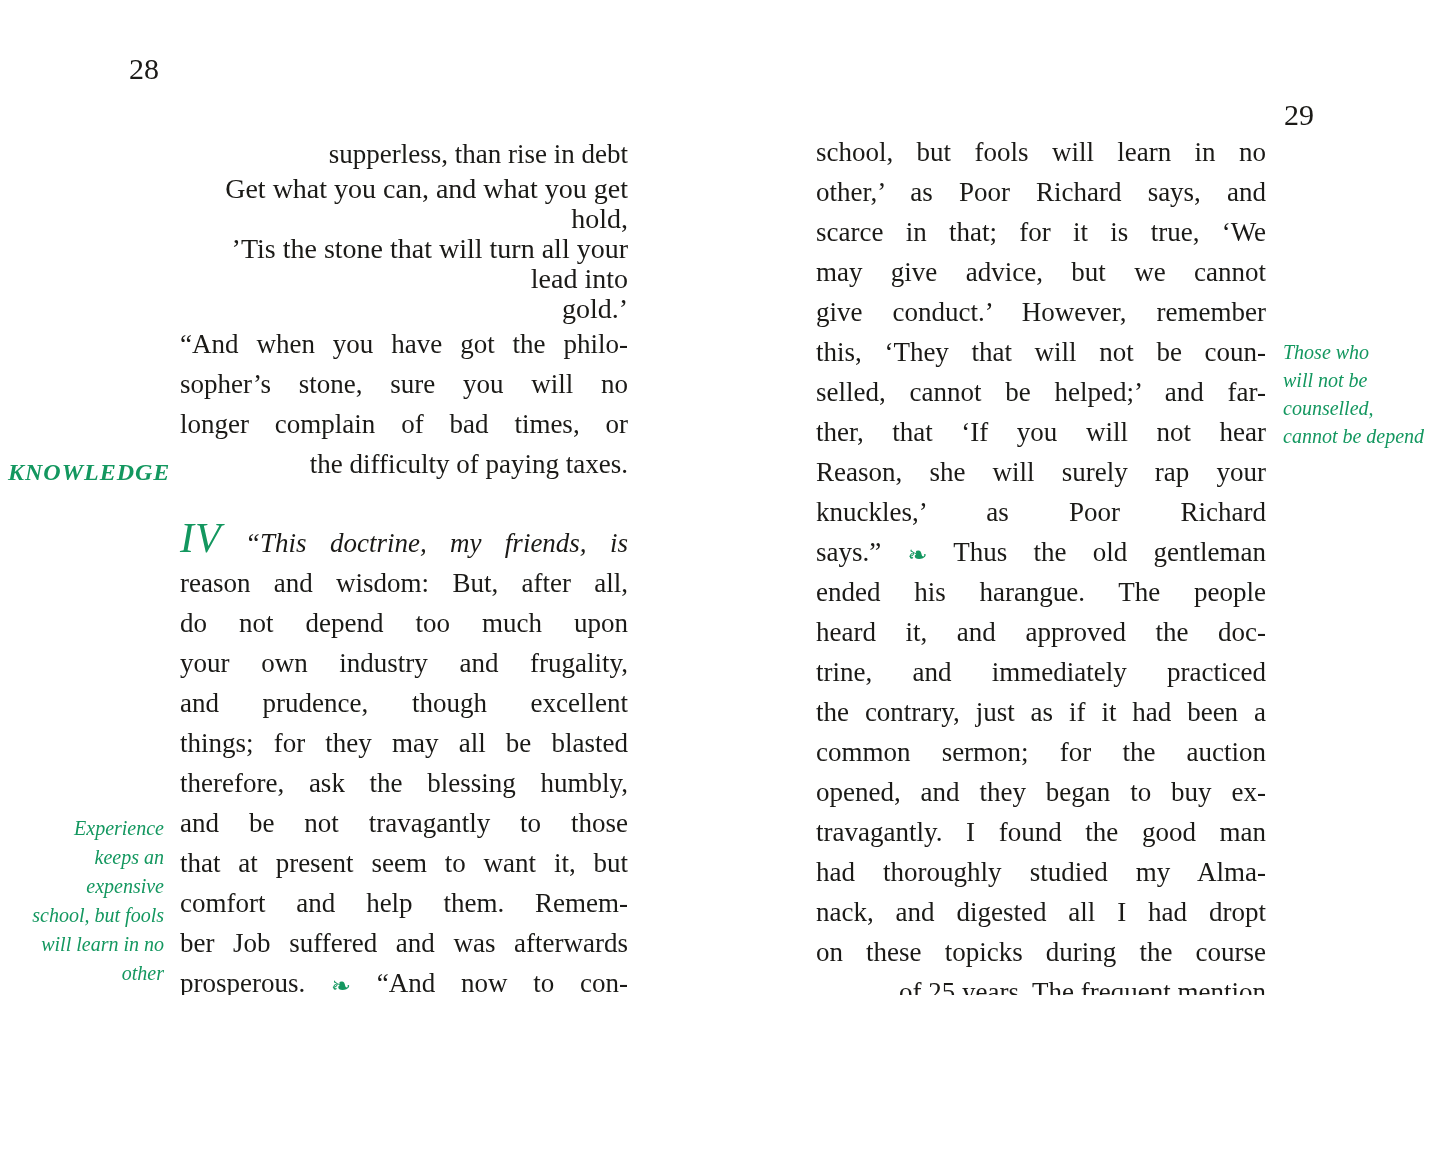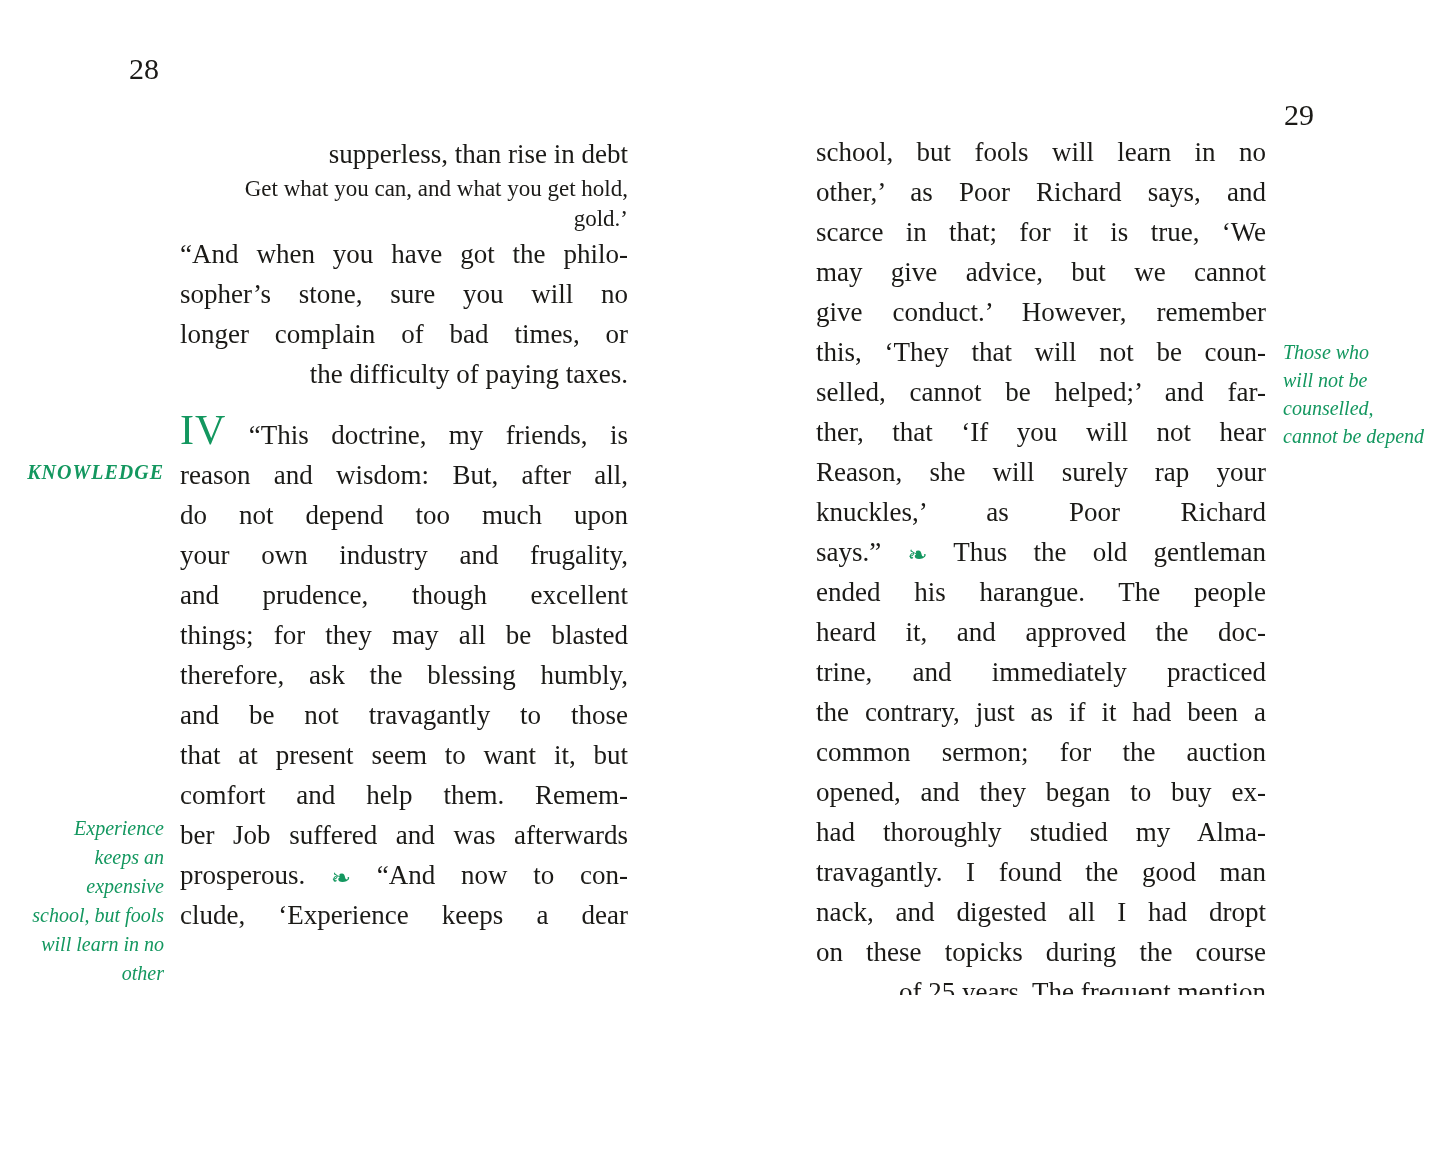--- a/index.html
+++ b/index.html
@@ -19,44 +19,44 @@
 
   .body-col { position:absolute; }
   .body-col.left  { left:180px; top:134px; width:448px; }
   .body-col.right { left:816px; top:132px; width:450px; }
 
   .line {
     font-size:27px; line-height:40px; color:var(--ink);
     text-align:justify; text-align-last:justify;
   }
   .line.rag { text-align:right; text-align-last:auto; }
-  .line.small { font-size:23px; line-height:30px; }
+  .line.small { font-size:28px; line-height:30px; }
   .line.indent { padding-left:28px; }
-  .line.gap { margin-top:21px; }
+  .line.gap { margin-top:39px;font-style:italic; }
 
   .numeral {
     color:var(--green); font-size:42px; line-height:0;
     letter-spacing:1px; vertical-align:baseline;
   }
   .leaf {
     color:var(--green); font-family:"DejaVu Sans",sans-serif;
     font-size:24px; line-height:0; vertical-align:-2px;
   }
 
   .margin-note { position:absolute; color:var(--green); font-style:italic; }
   .margin-note .line {
     font-size:20px; line-height:29px; color:var(--green);
     text-align:left; text-align-last:auto;
   }
   .margin-note.align-right .line { text-align:right; }
 
   .note-knowledge {
     left:8px; top:458px; width:156px; text-align:right;
     color:var(--green); font-style:italic; font-weight:bold;
-    font-size:20px; line-height:28px; letter-spacing:1px;
+    font-size:24px; line-height:28px; letter-spacing:1px;
     position:absolute;
   }
   .note-experience { left:8px; top:814px; width:156px; }
   .note-experience .line { line-height:29px; }
   .note-counselled { left:1283px; top:338px; width:150px; }
   .note-counselled .line { line-height:28px; }
 </style>
 </head>
 <body>
 
@@ -73,20 +73,21 @@
       <div class="line rag">keeps an</div>
       <div class="line rag">expensive</div>
       <div class="line rag">school, but fools</div>
       <div class="line rag">will learn in no</div>
       <div class="line rag">other</div>
     </div>
 
   <div class="body-col left">
       <div class="line rag">supperless, than rise in debt</div>
       <div class="line rag small">Get what you can, and what you get hold,</div>
+      <div class="line rag small">’Tis the stone that will turn all your lead into</div>
       <div class="line rag small indent">gold.’</div>
       <div class="line">“And when you have got the philo-</div>
       <div class="line">sopher’s stone, sure you will no</div>
       <div class="line">longer complain of bad times, or</div>
       <div class="line rag">the difficulty of paying taxes.</div>
       <div class="line gap"><span class="numeral">IV</span> “This doctrine, my friends, is</div>
       <div class="line">reason and wisdom: But, after all,</div>
       <div class="line">do not depend too much upon</div>
       <div class="line">your own industry and frugality,</div>
       <div class="line">and prudence, though excellent</div>
@@ -111,22 +112,22 @@
       <div class="line">ther, that ‘If you will not hear</div>
       <div class="line">Reason, she will surely rap your</div>
       <div class="line">knuckles,’ as Poor Richard</div>
       <div class="line">says.” <span class="leaf">❧</span> Thus the old gentleman</div>
       <div class="line">ended his harangue. The people</div>
       <div class="line">heard it, and approved the doc-</div>
       <div class="line">trine, and immediately practiced</div>
       <div class="line">the contrary, just as if it had been a</div>
       <div class="line">common sermon; for the auction</div>
       <div class="line">opened, and they began to buy ex-</div>
+      <div class="line">travagantly. I found the good man</div>
       <div class="line">had thoroughly studied my Alma-</div>
-      <div class="line">travagantly. I found the good man</div>
       <div class="line">nack, and digested all I had dropt</div>
       <div class="line">on these topicks during the course</div>
       <div class="line rag">of 25 years. The frequent mention</div>
     </div>
 
   <div class="margin-note note-counselled">
       <div class="line rag">Those who</div>
       <div class="line rag">will not be</div>
       <div class="line rag">counselled,</div>
       <div class="line rag">cannot be depend</div>

